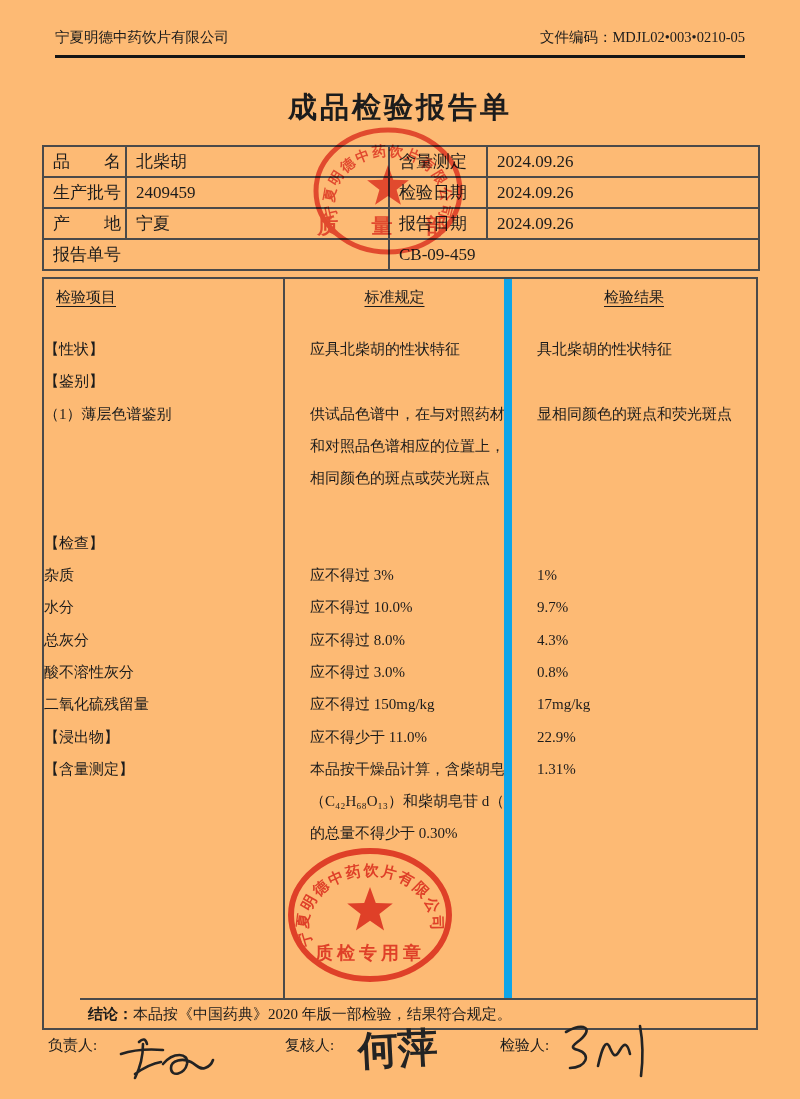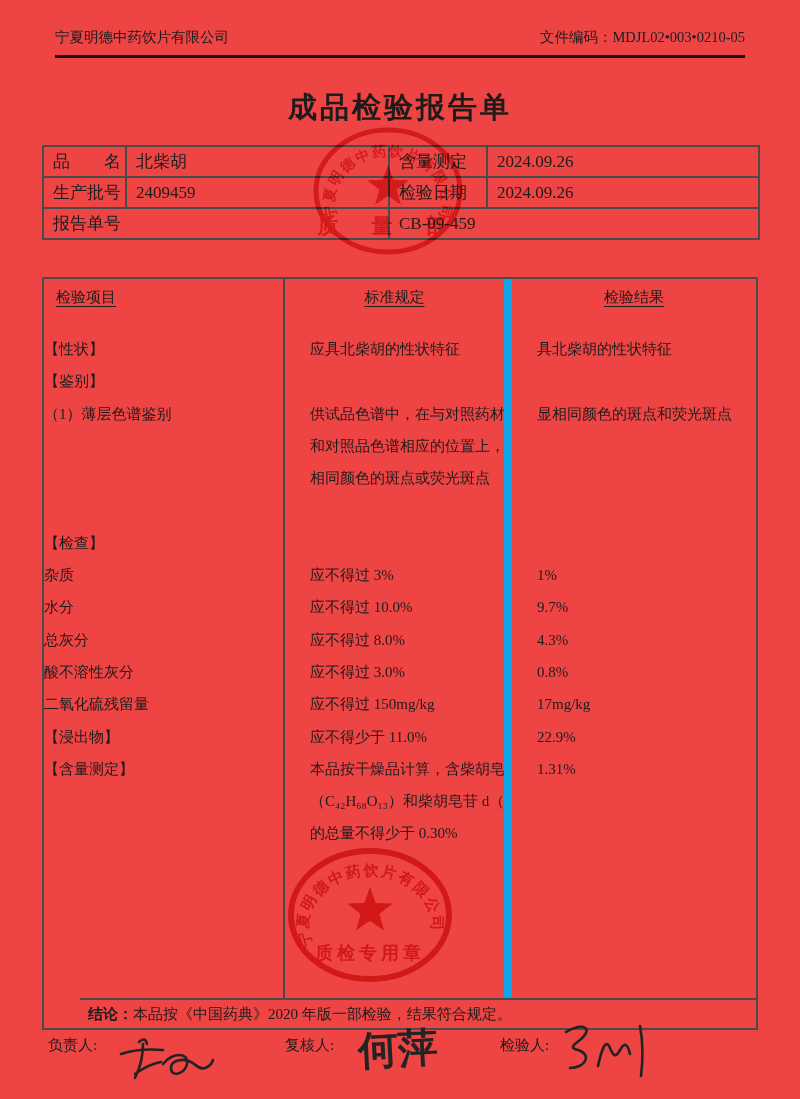--- a/index.html
+++ b/index.html
@@ -1,17 +1,17 @@
 <!DOCTYPE html>
 <html><head>
 <meta charset="utf-8">
 <style>
   html,body{margin:0;padding:0;background:#ffffff;}
   .page{
-    position:relative;width:800px;height:1099px;background:#ef4444;
+    position:relative;width:800px;height:1099px;background:#fdba74;
     font-family:"Liberation Serif","DejaVu Serif",serif;color:#1c1c1c;overflow:hidden;
   }
   
   .doc-header{position:absolute;left:55px;right:55px;top:28px;display:flex;justify-content:space-between;font-size:14.5px;}
   .header-rule{position:absolute;left:55px;right:55px;top:55px;height:3px;background:#151515;}
   
   .title{position:absolute;left:0;right:0;top:88px;text-align:center;font-size:29px;font-weight:bold;letter-spacing:3px;margin:0;}
   
   table.info-table{position:absolute;left:42px;top:145px;width:716px;border-collapse:collapse;table-layout:fixed;font-size:17px;}
   table.info-table td{border:2px solid #4a4a4a;height:29px;padding:0 0 0 9px;vertical-align:middle;}
@@ -64,20 +64,26 @@
         <tr>
       <td>品　　名</td>
       <td>北柴胡</td>
       <td>含量测定</td>
       <td>2024.09.26</td>
     </tr>
     <tr>
       <td>生产批号</td>
       <td>2409459</td>
       <td>检验日期</td>
+      <td>2024.09.26</td>
+    </tr>
+    <tr>
+      <td>产　　地</td>
+      <td>宁夏</td>
+      <td>报告日期</td>
       <td>2024.09.26</td>
     </tr>
     <tr>
       <td colspan="2">报告单号</td>
       <td colspan="2">CB-09-459</td>
     </tr>
   </tbody>
     </table>
 
   <div class="main-table">

